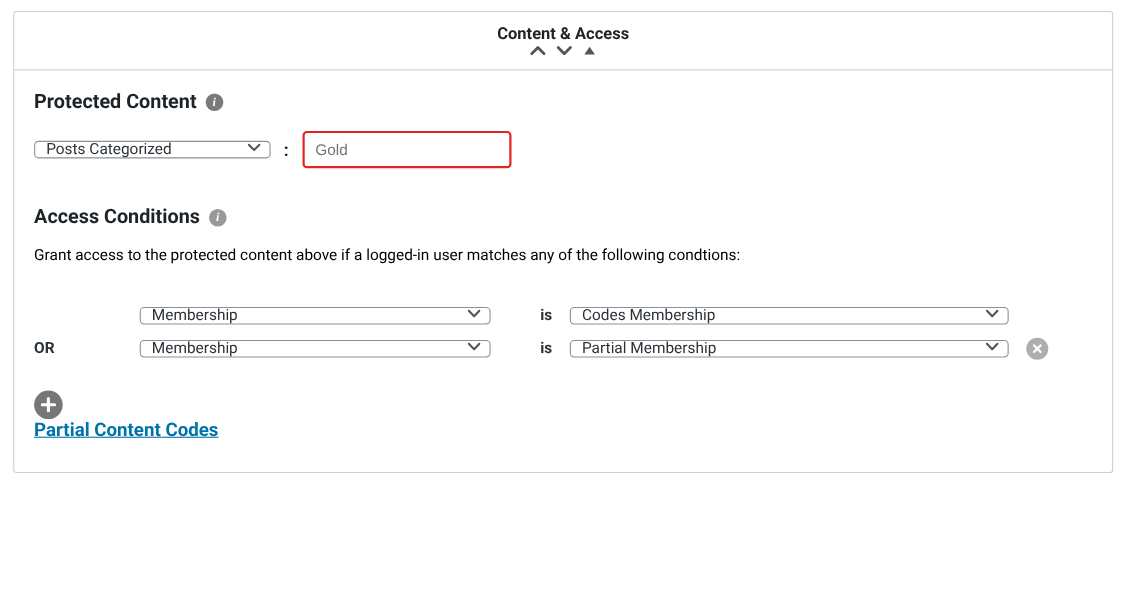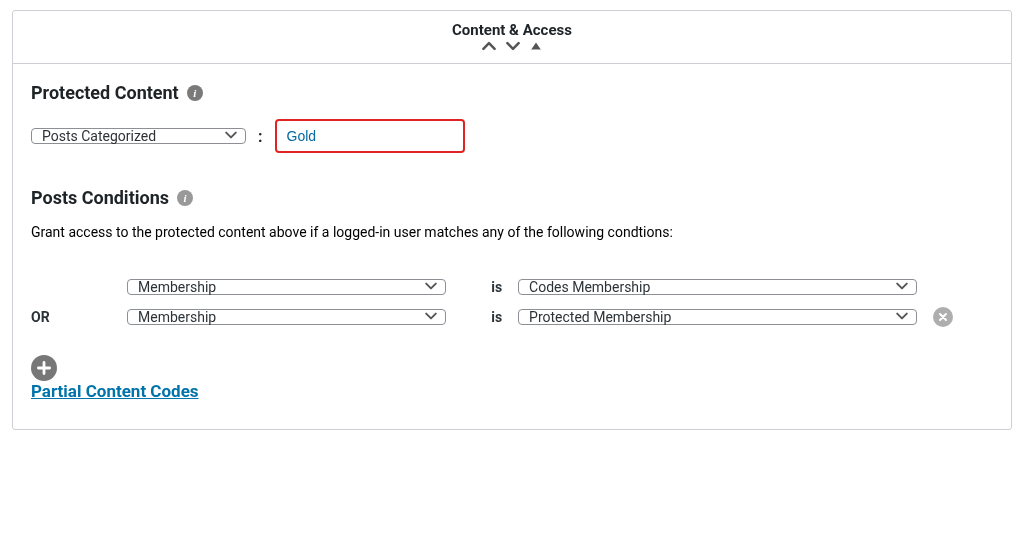--- a/index.html
+++ b/index.html
@@ -88,21 +88,21 @@
   .select.wide2  { min-width: 200px; }
   .colon { font-size: 16px; font-weight: 700; color:#1d2327; }
 
   .text-input {
     border: 2px solid #e02424;
     border-radius: 4px;
     height: 34px;
     width: 190px;
     padding: 0 10px;
     font-size: 14px;
-    color: #0369a1;
+    color: #737373;
     background:#fff;
   }
 
   .desc {
     font-size: 14px;
     font-weight: 400;
     color: #000000;
     margin-bottom: 22px;
   }
 
@@ -192,21 +192,21 @@
             </svg>
         </span>
       </div>
       <span class="colon">:</span>
       <input class="text-input" value="Gold" style="">
     </div>
 
     <div class="sec-gap"></div>
 
     <div class="section-title">
-      <span>Posts Conditions</span>
+      <span>Access Conditions</span>
       <span class="info-icon info-icon-light">i</span>
     </div>
 
     <p class="desc">Grant access to the protected content above if a logged-in user matches any of the following condtions:</p>
 
     <div class="cond-table">
       <div class="cond-row">
         <span class="or-label"></span>
         <div class="select">
           <span>Membership</span>
@@ -233,21 +233,21 @@
         <div class="select">
           <span>Membership</span>
           <span class="chevron">
             <svg width="12" height="12" viewBox="0 0 10 10">
                 <path d="M1 3 L5 7 L9 3" stroke="#555" stroke-width="1.6" fill="none" stroke-linecap="round" stroke-linejoin="round"></path>
               </svg>
           </span>
         </div>
         <span class="verb">is</span>
         <div class="select wide2">
-          <span>Protected Membership</span>
+          <span>Partial Membership</span>
           <span class="chevron">
             <svg width="12" height="12" viewBox="0 0 10 10">
                 <path d="M1 3 L5 7 L9 3" stroke="#555" stroke-width="1.6" fill="none" stroke-linecap="round" stroke-linejoin="round"></path>
               </svg>
           </span>
         </div>
         <span>
           <span class="remove-btn">
             <svg width="10" height="10" viewBox="0 0 10 10">
                 <path d="M2 2 L8 8 M8 2 L2 8" stroke="#fff" stroke-width="2" stroke-linecap="round"></path>

